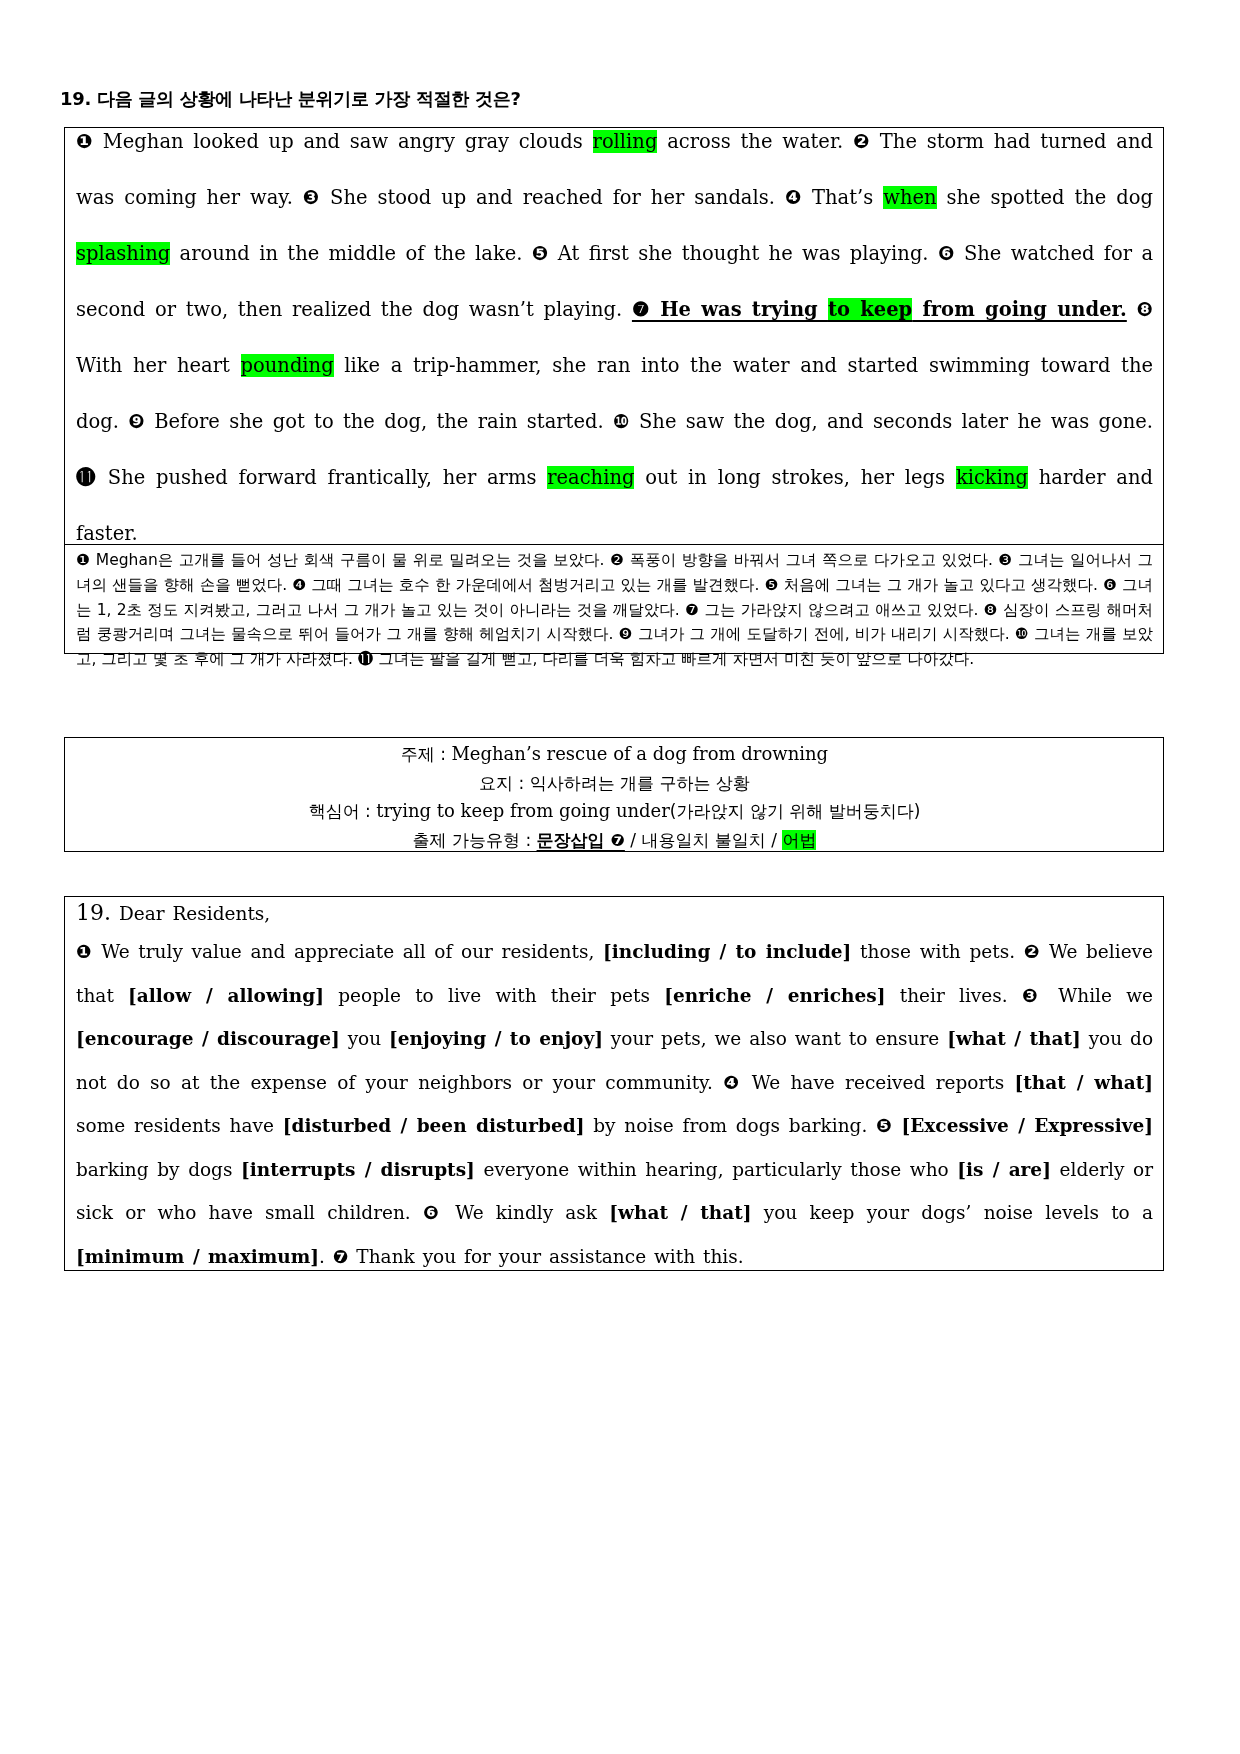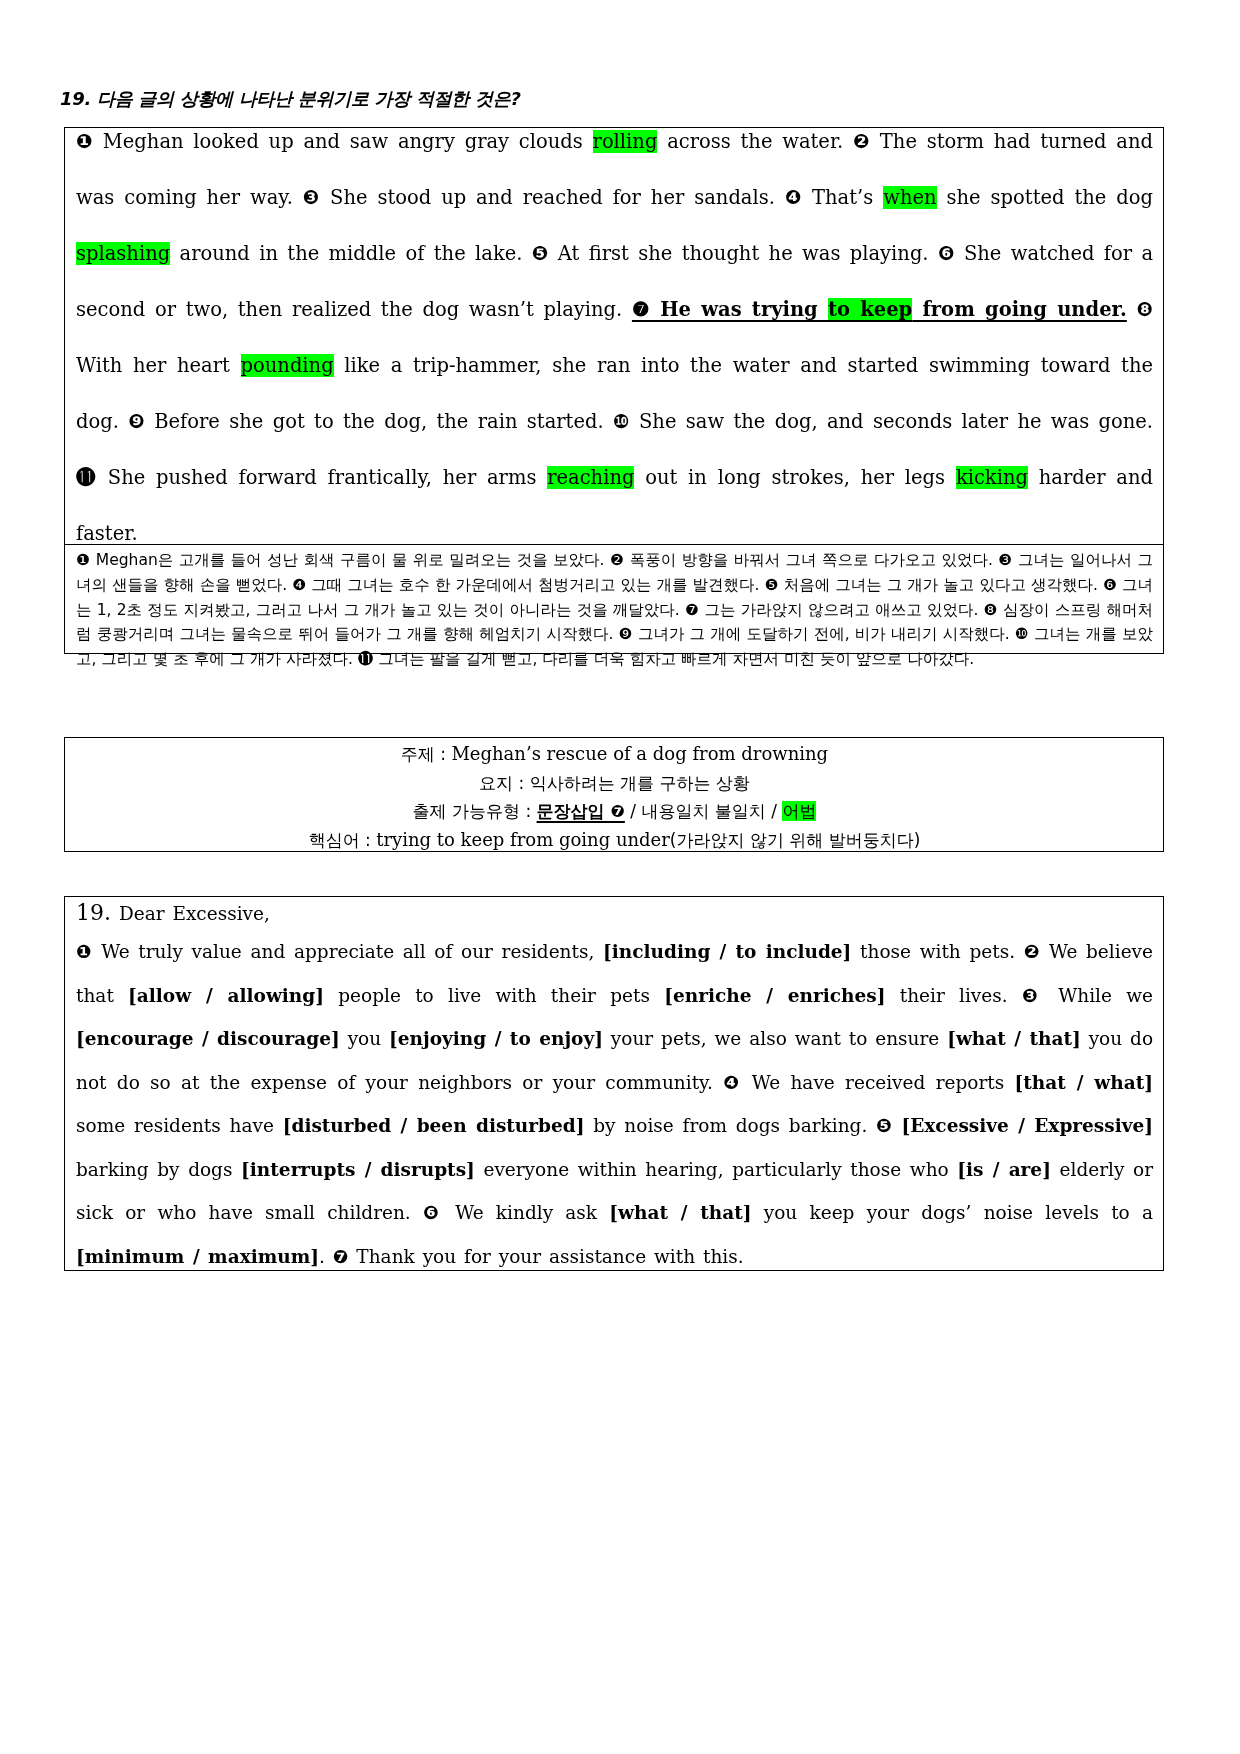--- a/index.html
+++ b/index.html
@@ -2,21 +2,20 @@
 <html><head>
 <meta charset="utf-8">
 <style>
   * { box-sizing: border-box; margin: 0; padding: 0; }
   html, body { width: 1240px; height: 1754px; background: #fff; }
   body { position: relative; font-family: "DejaVu Serif", serif; color: #000; }
   .q-title {
     position: absolute; left: 60px; top: 87px;
     font-family: "DejaVu Sans", sans-serif; font-size: 18px; font-weight: bold;
     letter-spacing: -0.3px;
-    font-style: italic;
   }
   .box { position: absolute; left: 64px; width: 1100px; border: 1.5px solid #000; text-align: center; }
   .passage {
     top: 127px; height: 418px;
     padding: 0 10px 12px 11px;
     font-size: 19.5px; line-height: 56px;
     text-align: justify; text-align-last: left;
     word-spacing: 3px; border-bottom: none;
   }
   .passage p { margin-top: -14px; }
@@ -53,20 +52,20 @@
 
 <div class="box passage">
   <p><span class="num">❶</span><span> Meghan looked up and saw angry gray clouds </span><span class="hl">rolling</span><span> across the water. </span><span class="num">❷</span><span> The storm had turned and was coming her way. </span><span class="num">❸</span><span> She stood up and reached for her sandals. </span><span class="num">❹</span><span> That’s </span><span class="hl">when</span><span> she spotted the dog </span><span class="hl">splashing</span><span> around in the middle of the lake. </span><span class="num">❺</span><span> At first she thought he was playing. </span><span class="num">❻</span><span> She watched for a second or two, then realized the dog wasn’t playing. </span><span class="ul b">❼ He was trying </span><span class="ul b hl">to keep</span><span class="ul b"> from going under.</span><span> </span><span class="num">❽</span><span> With her heart </span><span class="hl">pounding</span><span> like a trip-hammer, she ran into the water and started swimming toward the dog. </span><span class="num">❾</span><span> Before she got to the dog, the rain started. </span><span class="num">❿</span><span> She saw the dog, and seconds later he was gone. </span><span class="num">⓫</span><span> She pushed forward frantically, her arms </span><span class="hl">reaching</span><span> out in long strokes, her legs </span><span class="hl">kicking</span><span> harder and faster.</span></p>
 </div>
 
 <div class="box translation">❶ Meghan은 고개를 들어 성난 회색 구름이 물 위로 밀려오는 것을 보았다. ❷ 폭풍이 방향을 바꿔서 그녀 쪽으로 다가오고 있었다. ❸ 그녀는 일어나서 그녀의 샌들을 향해 손을 뻗었다. ❹ 그때 그녀는 호수 한 가운데에서 첨벙거리고 있는 개를 발견했다. ❺ 처음에 그녀는 그 개가 놀고 있다고 생각했다. ❻ 그녀는 1, 2초 정도 지켜봤고, 그러고 나서 그 개가 놀고 있는 것이 아니라는 것을 깨달았다. ❼ 그는 가라앉지 않으려고 애쓰고 있었다. ❽ 심장이 스프링 해머처럼 쿵쾅거리며 그녀는 물속으로 뛰어 들어가 그 개를 향해 헤엄치기 시작했다. ❾ 그녀가 그 개에 도달하기 전에, 비가 내리기 시작했다. ❿ 그녀는 개를 보았고, 그리고 몇 초 후에 그 개가 사라졌다. ⓫ 그녀는 팔을 길게 뻗고, 다리를 더욱 힘차고 빠르게 차면서 미친 듯이 앞으로 나아갔다.</div>
 
 <div class="box summary">
   <div><span class="ko">주제 : </span><span>Meghan’s rescue of a dog from drowning</span></div>
   <div><span class="ko">요지 : </span><span class="ko">익사하려는 개를 구하는 상황</span></div>
+  <div><span class="ko">핵심어 : </span><span>trying to keep from going under</span><span class="ko">(가라앉지 않기 위해 발버둥치다)</span></div>
   <div><span class="ko">출제 가능유형 :  </span><span class="ko b ul">문장삽입 ❼</span><span class="ko"> / </span><span class="ko">내용일치 불일치</span><span class="ko"> / </span><span class="ko hl">어법</span></div>
-  <div><span class="ko">핵심어 : </span><span>trying to keep from going under</span><span class="ko">(가라앉지 않기 위해 발버둥치다)</span></div>
 </div>
 
 <div class="box letter">
-  <div class="header"><span class="qn">19.</span><span> Dear Excessive,</span></div>
+  <div class="header"><span class="qn">19.</span><span> Dear Residents,</span></div>
   <p><span class="num">❶</span><span> We truly value and appreciate all of our residents, </span><span class="b">[including / to include]</span><span> those with pets. </span><span class="num">❷</span><span> We believe that </span><span class="b">[allow / allowing]</span><span> people to live with their pets </span><span class="b">[enriche / enriches]</span><span> their lives. </span><span class="num">❸</span><span> While we </span><span class="b">[encourage / discourage]</span><span> you </span><span class="b">[enjoying / to enjoy]</span><span> your pets, we also want to ensure </span><span class="b">[what / that]</span><span> you do not do so at the expense of your neighbors or your community. </span><span class="num">❹</span><span> We have received reports </span><span class="b">[that / what]</span><span> some residents have </span><span class="b">[disturbed / been disturbed]</span><span> by noise from dogs barking. </span><span class="num">❺</span><span> </span><span class="b">[Excessive / Expressive]</span><span> barking by dogs </span><span class="b">[interrupts / disrupts]</span><span> everyone within hearing, particularly those who </span><span class="b">[is / are]</span><span> elderly or sick or who have small children. </span><span class="num">❻</span><span> We kindly ask </span><span class="b">[what / that]</span><span> you keep your dogs’ noise levels to a </span><span class="b">[minimum / maximum]</span><span>. </span><span class="num">❼</span><span> Thank you for your assistance with this.</span></p>
 </div>
 
 </body></html>

